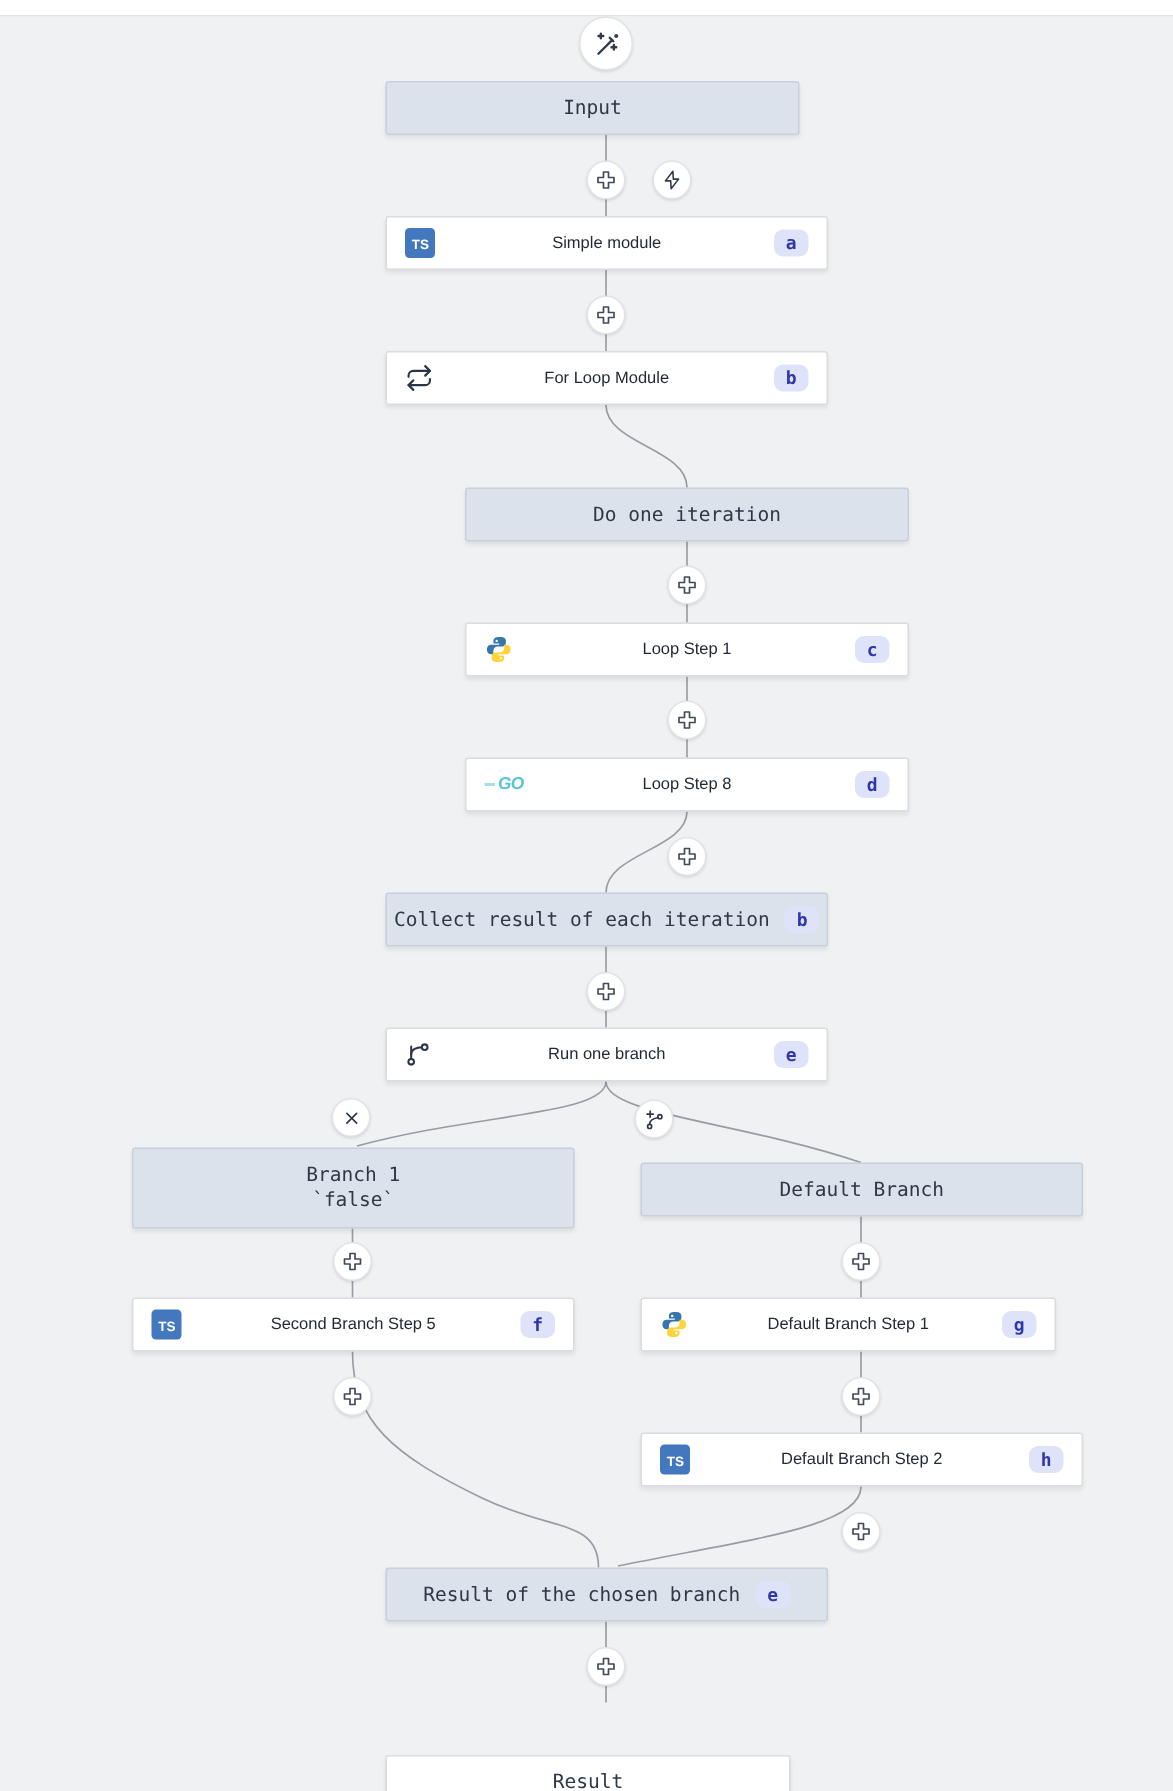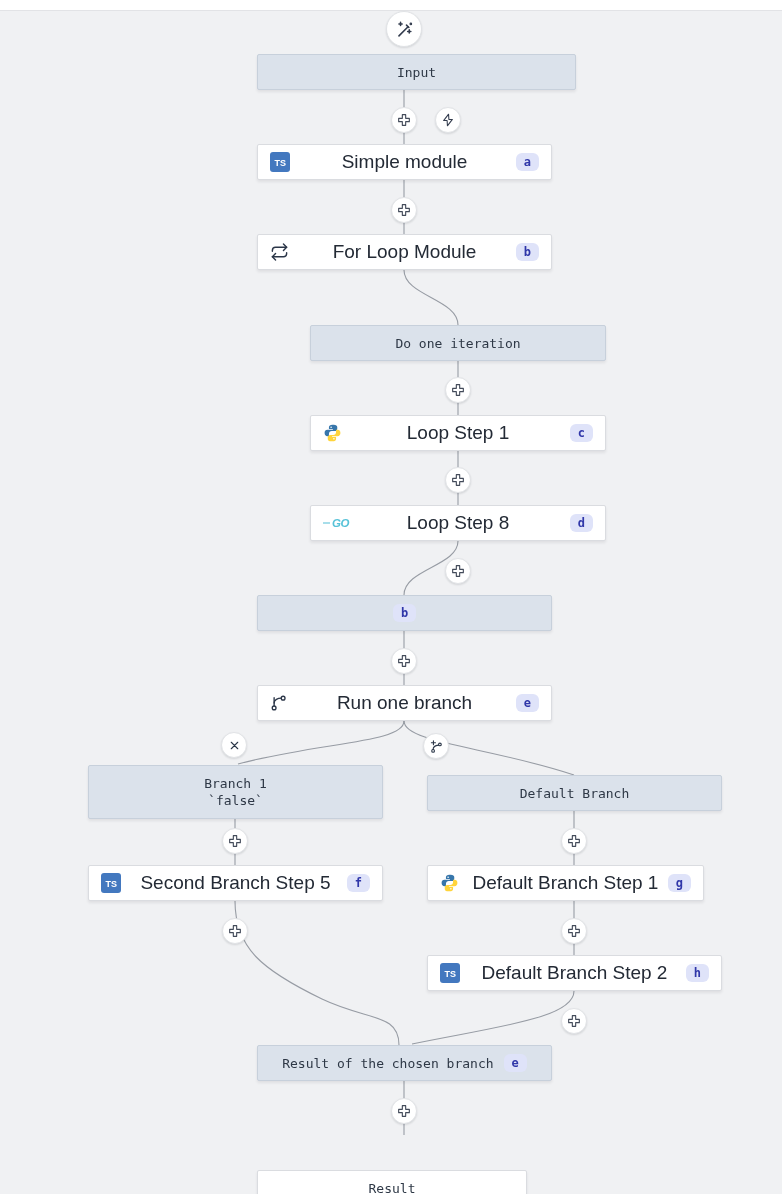--- a/index.html
+++ b/index.html
@@ -25,21 +25,21 @@
     background:#ffffff;border:1px solid #dadce0;
     box-shadow:0 2px 3px rgba(25,30,40,0.08);
   }
   .node-blue{
     background:#dbe2eb;border:1px solid #c7d0db;
     box-shadow:0 2px 3px rgba(25,30,40,0.08);
   }
   .mono{font-family:"DejaVu Sans Mono","Liberation Mono",monospace;font-size:13px;color:#2e3846;}
   .sans-label{
     position:absolute;left:40px;right:40px;text-align:center;
-    font-size:19px;color:#232a35;
+    font-size:11px;color:#232a35;
   }
   .badge{
     font-family:"DejaVu Sans Mono","Liberation Mono",monospace;
     font-size:12px;font-weight:bold;color:#3037a9;
     background:#dfe3f9;border-radius:6px;padding:3px 8px;line-height:1;
   }
   .badge-right{position:absolute;right:12px;top:50%;transform:translateY(-50%);}
   .nicon{position:absolute;left:12px;top:50%;transform:translateY(-50%);display:flex;align-items:center;}
   .inline-node{gap:10px;}
   .two-line{flex-direction:column;justify-content:center;line-height:17px;}
@@ -96,21 +96,21 @@
     <svg width="19" height="19" viewBox="0 0 24 24" fill="none" stroke="#323b4d" stroke-width="2" stroke-linecap="round">
       <path d="M5 20 L16.5 8.5"></path>
         <path d="M14.5 6.5 l3 3"></path>
       <path d="M7 3 v4 M5 5 h4"></path>
         <path d="M18 12.5 v4 M16 14.5 h4"></path>
         <circle cx="20" cy="5" r="0.7" fill="#323b4d"></circle>
     </svg>
   </span>
 </div>
 
-<div class="node node-blue mono" style="left:257px;top:54px;width:319px;">
+<div class="node node-blue mono" style="left:257px;top:54px;width:276px;">
   <span>Input</span>
 </div>
 
 <div class="circ" style="left:391px;top:107px;">
   <span style="display:flex;">
     <svg width="16" height="16" viewBox="0 0 24 24">
         <path d="M9.5 4 h5 v5.5 H20 v5 h-5.5 V20 h-5 v-5.5 H4 v-5 h5.5 Z" fill="#ffffff" stroke="#434b5a" stroke-width="1.7" stroke-linejoin="round"></path>
       </svg>
   </span>
 </div>
@@ -192,20 +192,21 @@
 
 <div class="circ" style="left:445px;top:558px;">
   <span style="display:flex;">
     <svg width="16" height="16" viewBox="0 0 24 24">
         <path d="M9.5 4 h5 v5.5 H20 v5 h-5.5 V20 h-5 v-5.5 H4 v-5 h5.5 Z" fill="#ffffff" stroke="#434b5a" stroke-width="1.7" stroke-linejoin="round"></path>
       </svg>
   </span>
 </div>
 
 <div class="node node-blue mono inline-node" style="left:257px;top:595px;width:295px;">
+  <span>Collect result of each iteration</span>
   <span class="badge">b</span>
 </div>
 
 <div class="circ" style="left:391px;top:648px;">
   <span style="display:flex;">
     <svg width="16" height="16" viewBox="0 0 24 24">
         <path d="M9.5 4 h5 v5.5 H20 v5 h-5.5 V20 h-5 v-5.5 H4 v-5 h5.5 Z" fill="#ffffff" stroke="#434b5a" stroke-width="1.7" stroke-linejoin="round"></path>
       </svg>
   </span>
 </div>

